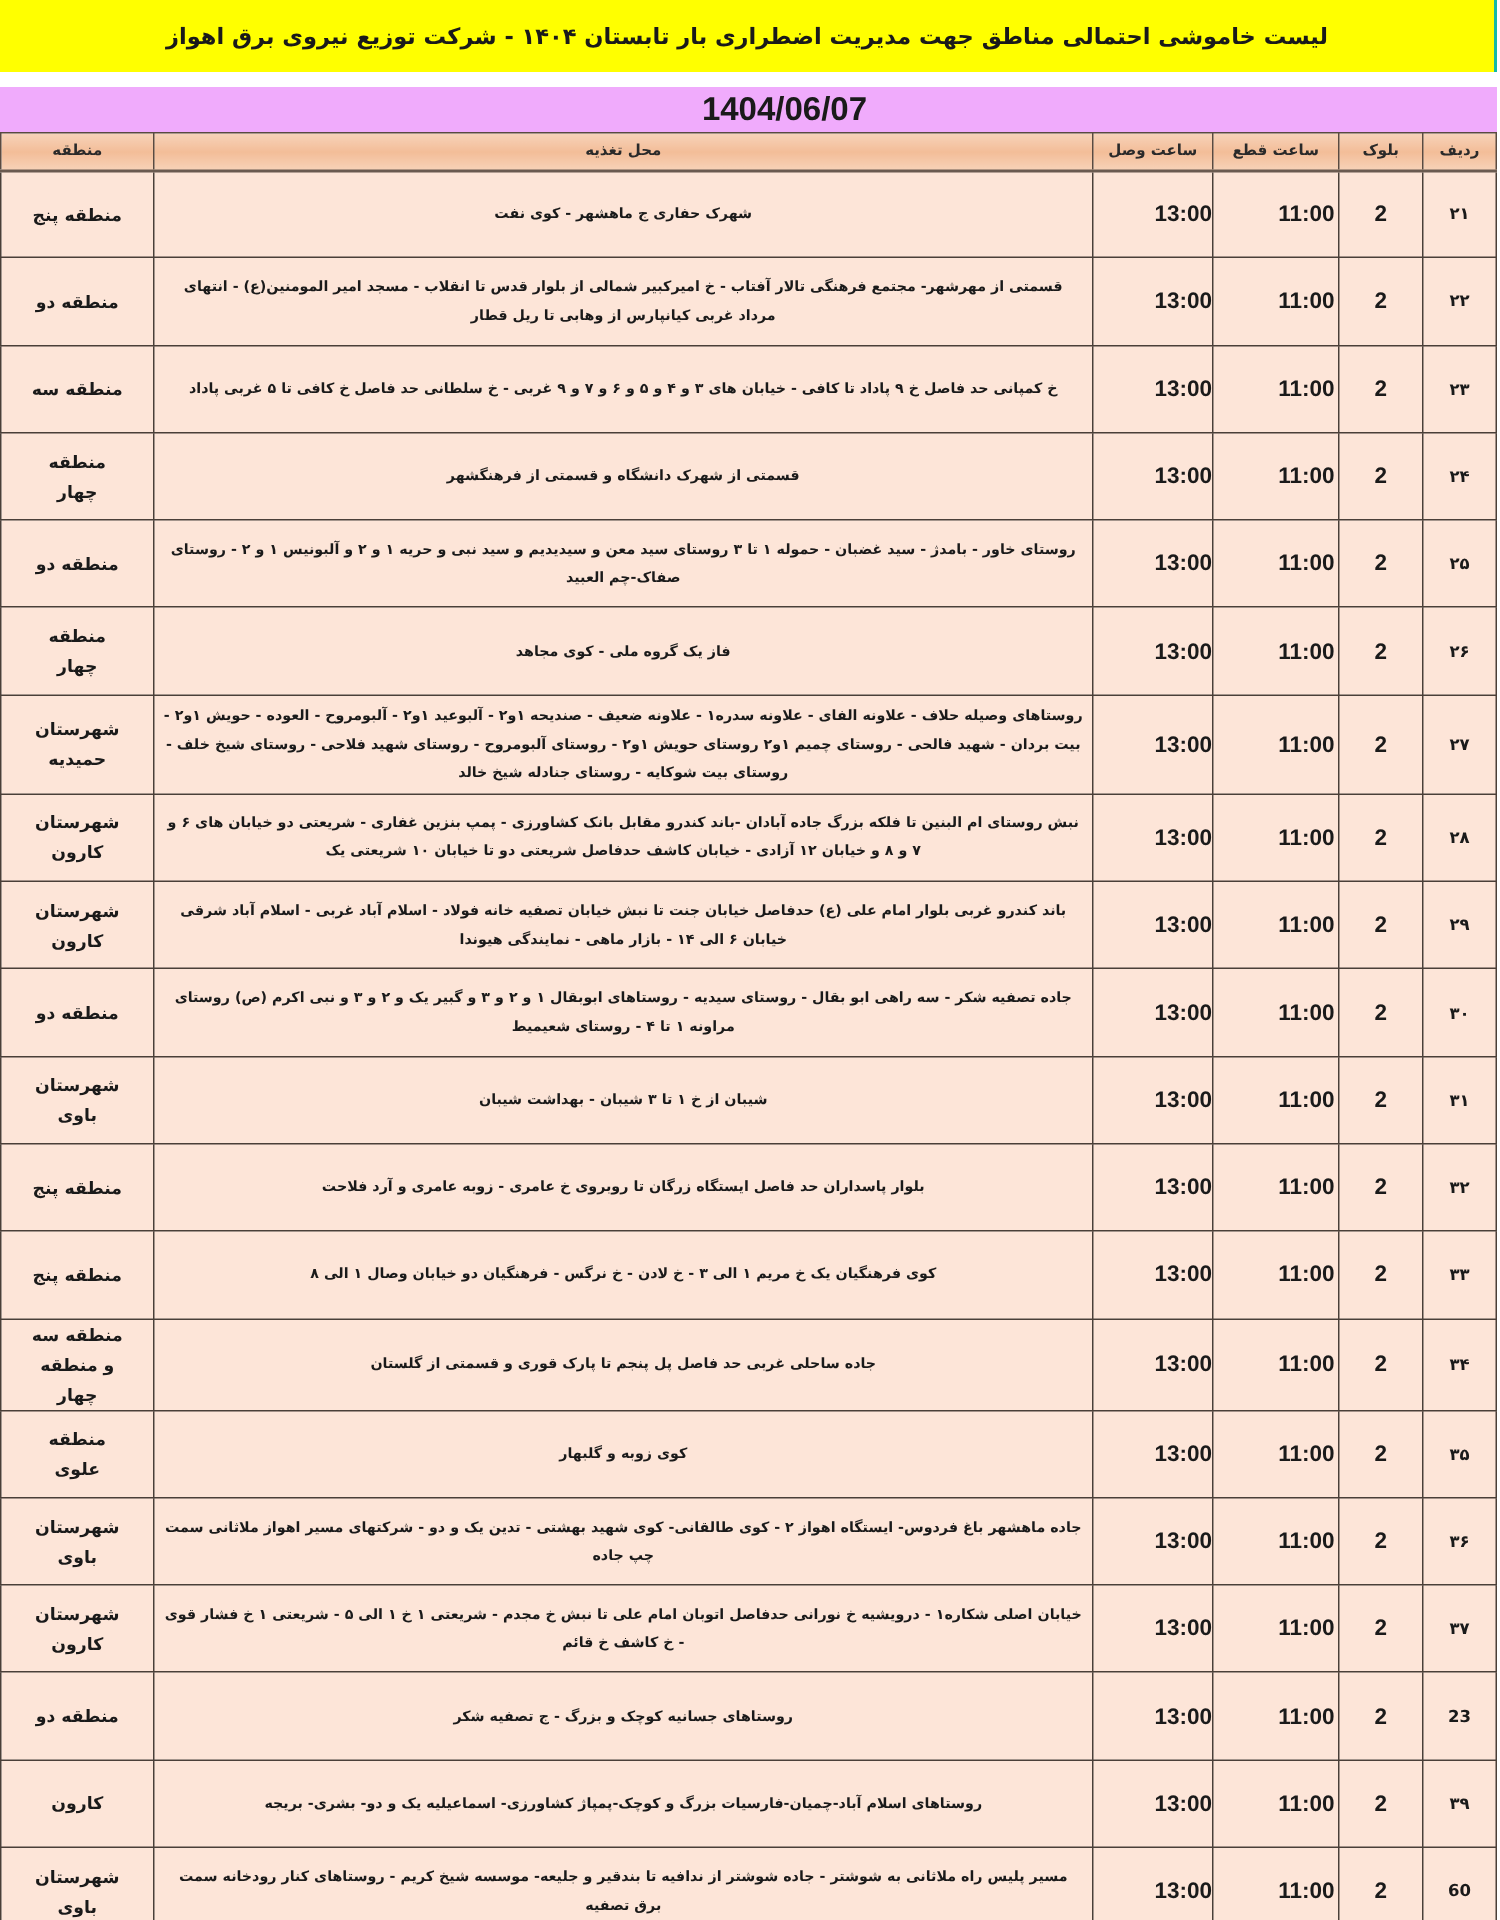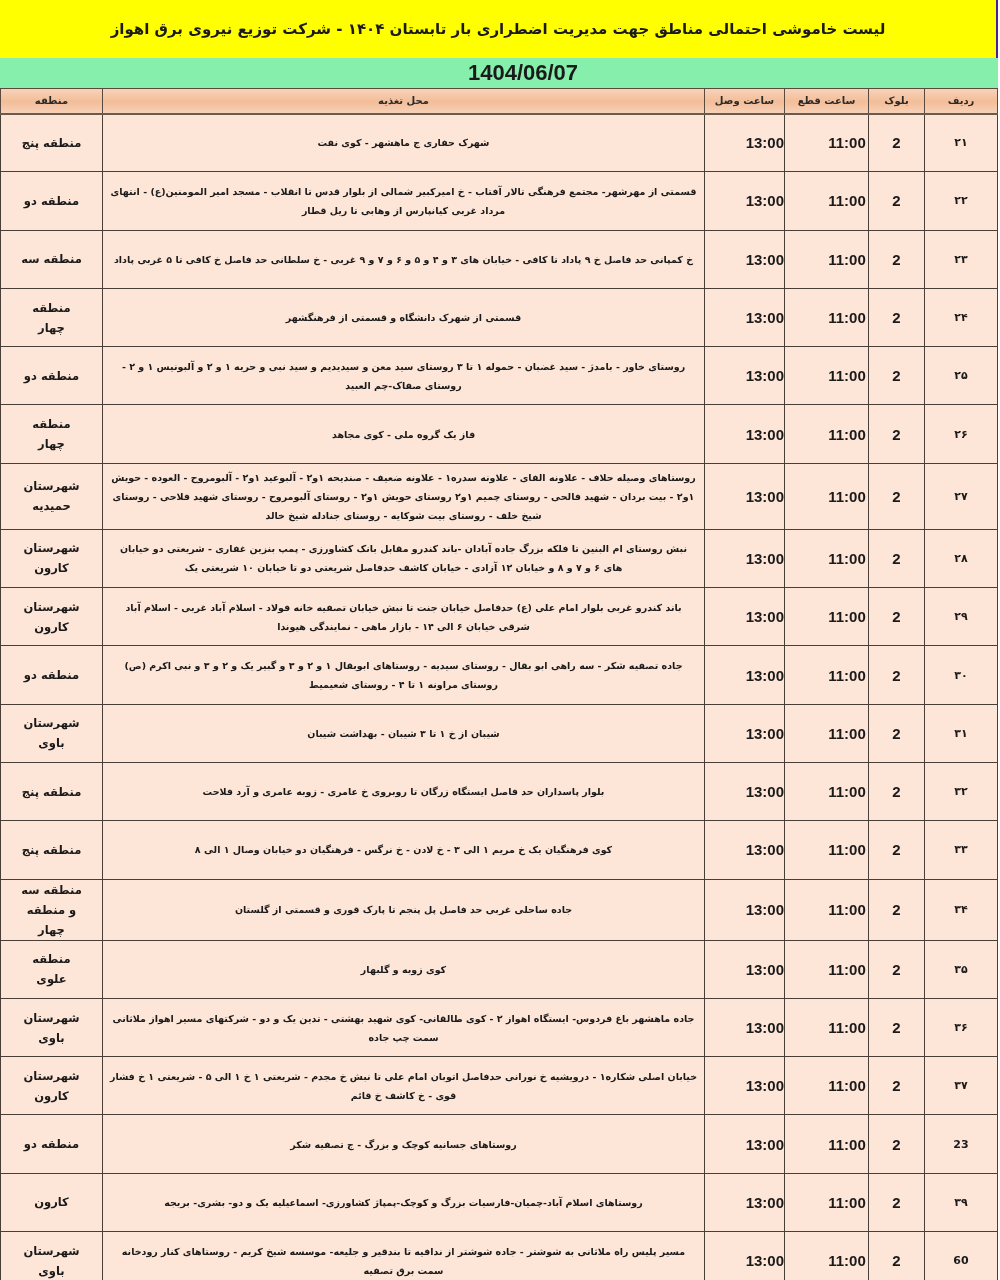--- a/index.html
+++ b/index.html
@@ -1,27 +1,27 @@
 <!DOCTYPE html>
 <html><head>
   <meta charset="utf-8">
   <style>
     * { box-sizing: border-box; margin: 0; padding: 0; }
     html, body { width: 1000px; height: 1280px; background: #ffffff; overflow: hidden; }
     body { font-family: "DejaVu Sans", sans-serif; color: #1a1a1a; }
     .page { position: relative; width: 1000px; height: 1280px; }
     .title-bar {
-      position: absolute; left: 0; top: 0; width: 998px; height: 58px;
+      position: absolute; left: 0; top: 0; width: 998px; height: 48px;
       background: #ffff00; display: flex; align-items: center; justify-content: center;
-      border-right: 2px solid #4c1d95;
+      border-right: 2px solid #14b8a6;
     }
     .title-bar span { font-size: 15px; font-weight: bold; direction: rtl; color: #1a1a1a; }
     .date-bar {
       position: absolute; left: 0; top: 58px; width: 998px; height: 30px;
-      background: #86efac; display: flex; align-items: center; justify-content: center; padding-left: 48px;
+      background: #f0abfc; display: flex; align-items: center; justify-content: center; padding-left: 48px;
     }
     .date-bar span { font-family: "Liberation Sans", sans-serif; font-size: 22px; font-weight: bold; color: #1a1a1a; }
     table.schedule {
       position: absolute; left: 0; top: 88px; width: 998px;
       border-collapse: collapse; table-layout: fixed; direction: rtl;
     }
     table.schedule th {
       height: 25px; font-size: 10px; font-weight: bold; color: #2a2a2a;
       background: linear-gradient(to bottom, #f7d2b8 0%, #f3bd98 50%, #f7d2b8 100%);
       border: 1px solid #5a4a40; border-bottom: 2px solid #6a5a50;
@@ -46,21 +46,21 @@
   <div class="title-bar">
     <span>لیست خاموشی احتمالی مناطق جهت مدیریت اضطراری بار تابستان ۱۴۰۴ - شرکت توزیع نیروی برق اهواز</span>
   </div>
   <div class="date-bar">
     <span>1404/06/07</span>
   </div>
 
   <table class="schedule">
     <thead>
       <tr>
-        <th style="width:73px">ردیف</th>
+        <th style="width:49px">ردیف</th>
         <th style="width:56px">بلوک</th>
         <th style="width:84px">ساعت قطع</th>
         <th style="width:80px">ساعت وصل</th>
         <th>محل تغذیه</th>
         <th style="width:102px">منطقه</th>
       </tr>
     </thead>
     <tbody id="rows-body">
         <tr>
           <td class="col-row">۲۱</td>

